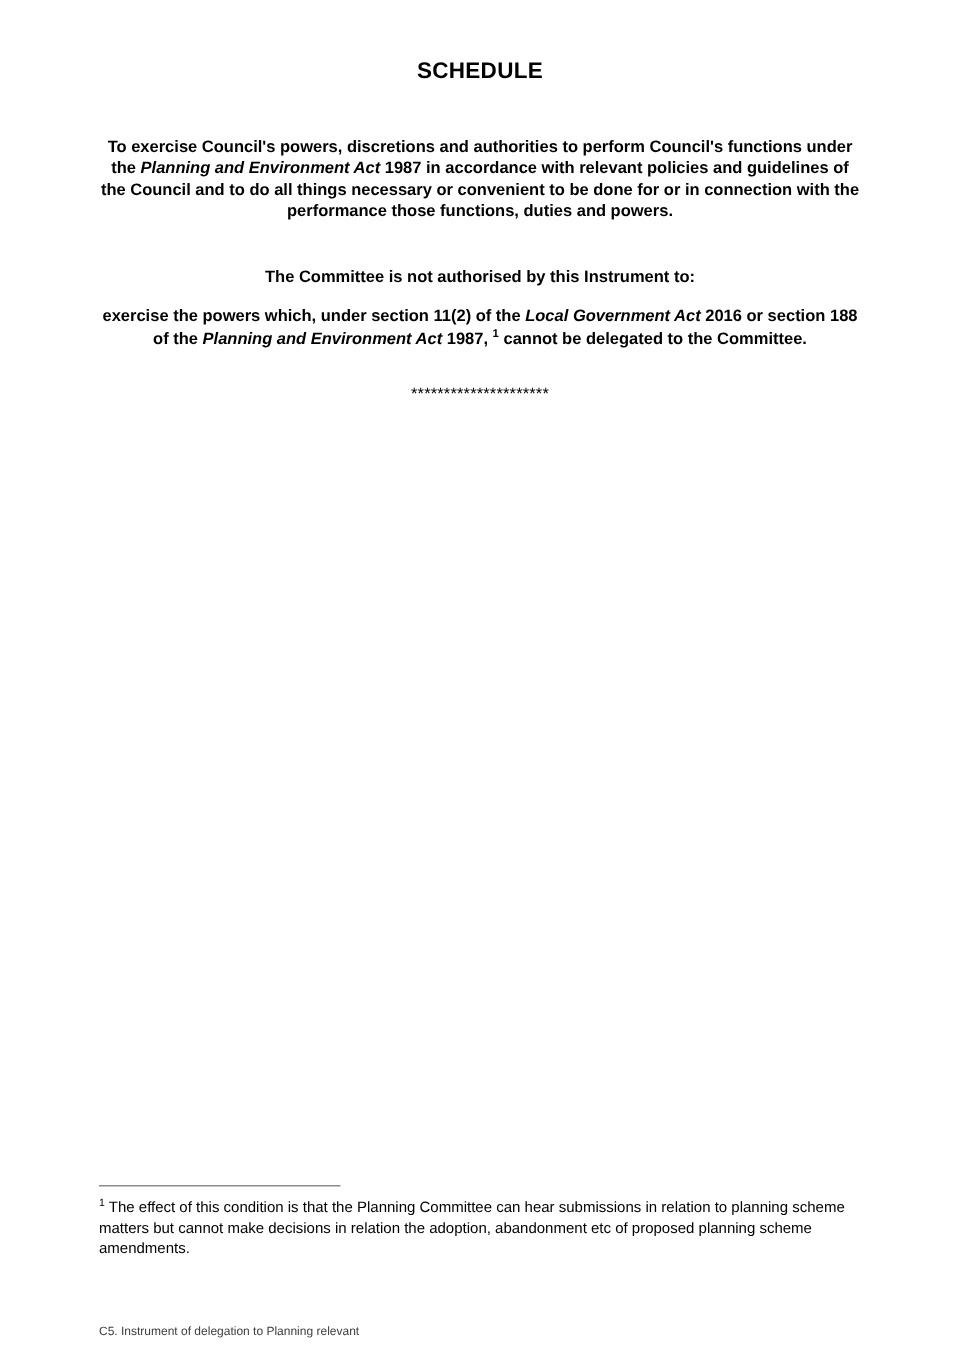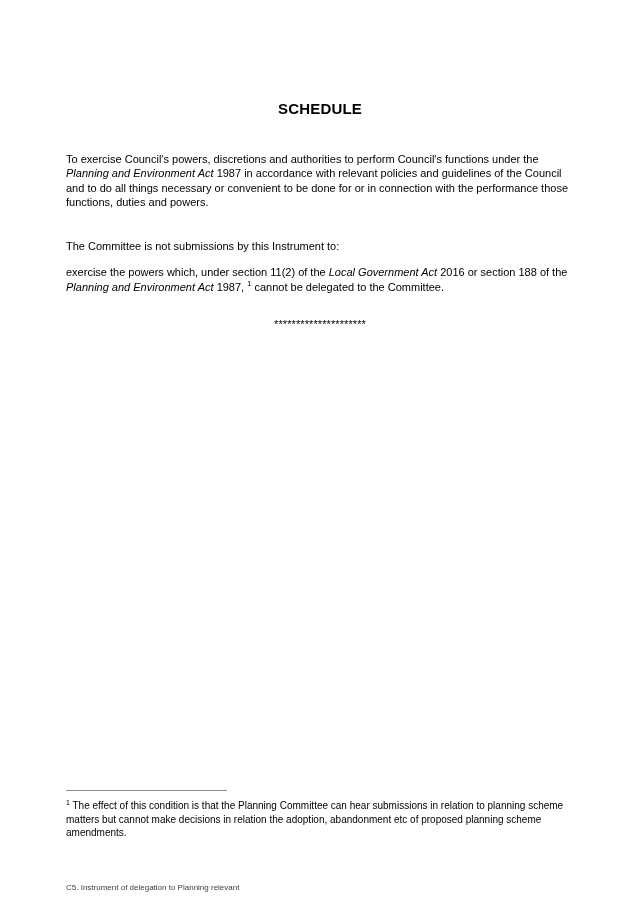--- a/index.html
+++ b/index.html
@@ -33,37 +33,37 @@
     top: 0;
     width: 508px;
   }
 
   .doc-title {
     text-align: center;
     font-size: 15px;
     font-weight: bold;
     letter-spacing: 0.2px;
     margin: 0;
-    padding-top: 100px;
+    padding-top: 39px;
     line-height: 18px;
   }
 
   .section-heading {
     font-size: 11px;
     font-weight: bold;
     line-height: 14.5px;
     margin: 0;
   }
 
   .body-para {
     font-size: 11px;
-    font-weight: normal;
+    font-weight: bold;
     line-height: 14.3px;
     margin: 0;
-    text-align: left;
+    text-align: center;
   }
 
   .it { font-style: italic; }
 
   .sup {
     font-size: 7.5px;
     vertical-align: super;
     line-height: 0;
   }
 
@@ -136,21 +136,21 @@
 
     <div class="gap-heading-para"></div>
 
     <p class="body-para"><span>To exercise Council's powers, discretions and authorities to perform Council's functions under the </span><span class="it">Planning and Environment Act</span><span> 1987 in accordance with relevant policies and guidelines of the Council and to do all things necessary or convenient to be done for or in connection with the performance those functions, duties and powers.</span></p>
 
     <div class="gap-para-heading"></div>
 
 
     <div class="gap-heading-para2"></div>
 
-    <p class="body-para">The Committee is not submissions by this Instrument to:</p>
+    <p class="body-para">The Committee is not authorised by this Instrument to:</p>
 
     <div class="gap-para-para"></div>
 
     <p class="body-para"><span>exercise the powers which, under section 11(2) of the </span><span class="it">Local Government Act</span><span> 2016 or section 188 of the </span><span class="it">Planning and Environment Act</span><span> 1987, </span><span class="sup">1</span><span> cannot be delegated to the Committee.</span></p>
 
     <p class="asterisks">*********************</p>
 
   </div>
 
   <div class="footnote-area">

